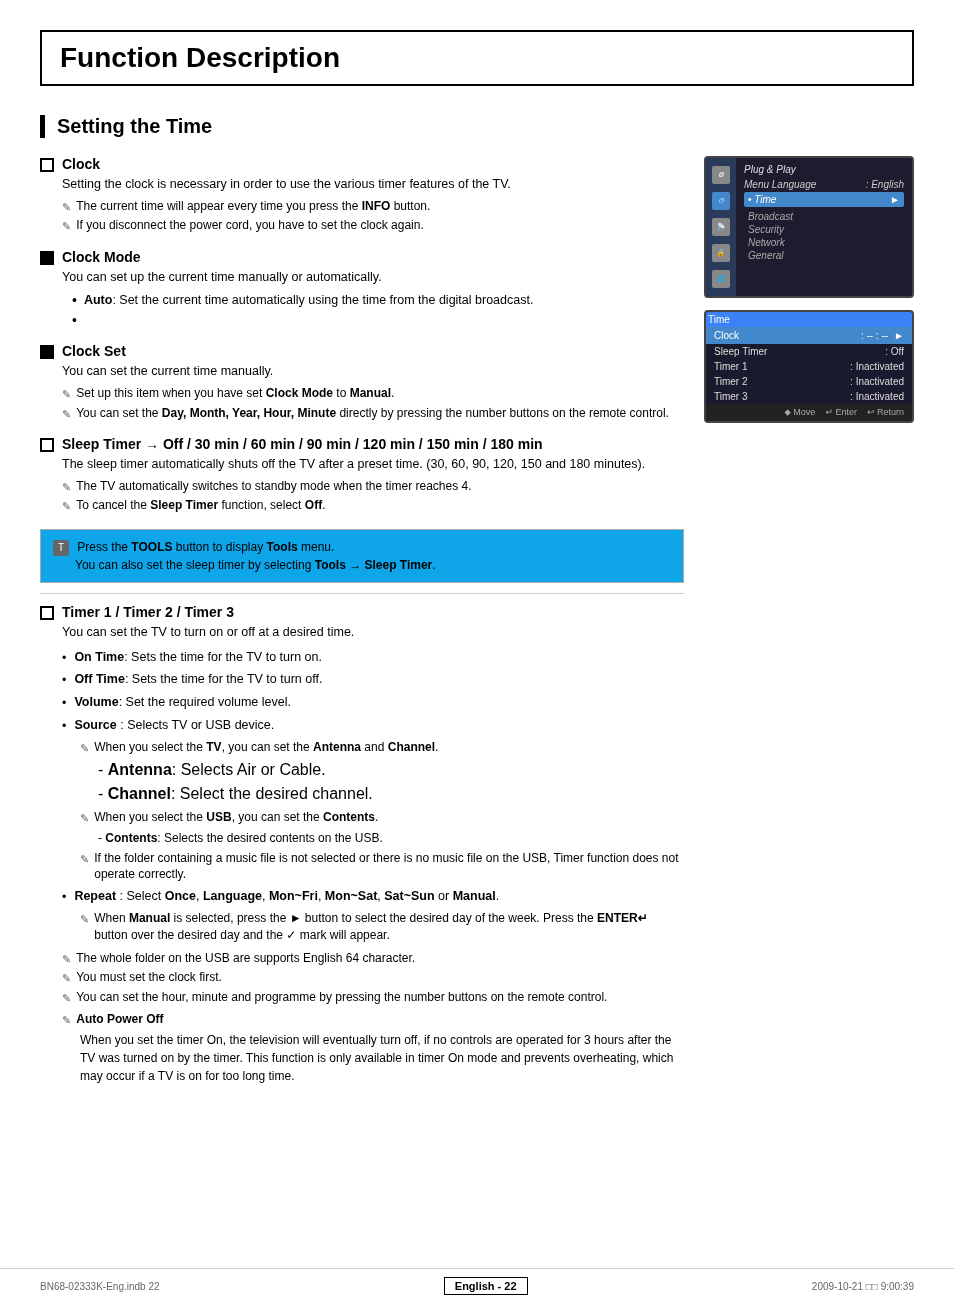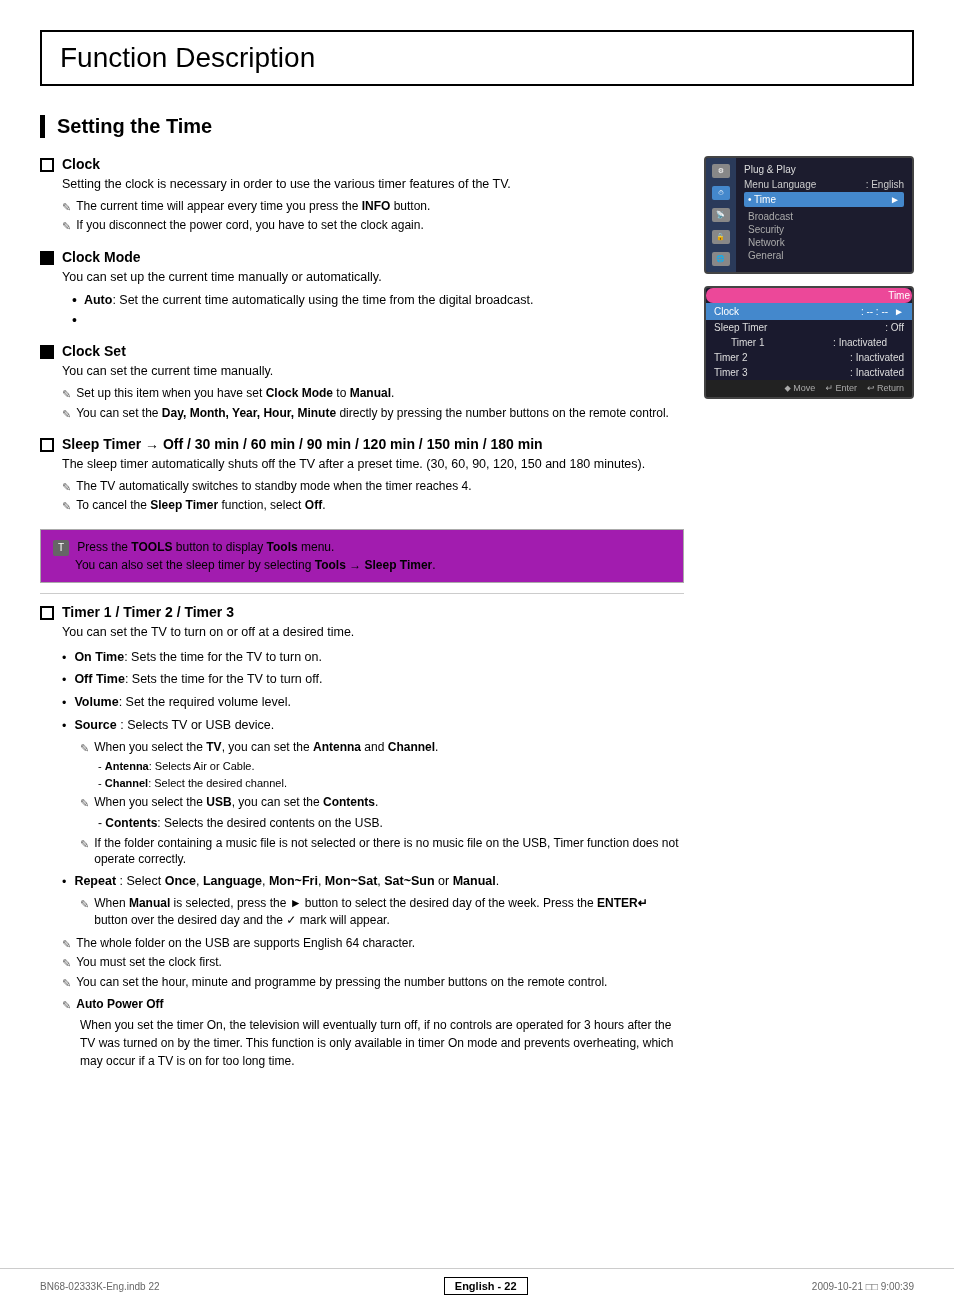--- a/index.html
+++ b/index.html
@@ -22,21 +22,21 @@
     
     .page-title-box {
       border: 2px solid #000;
       padding: 10px 18px;
       margin-bottom: 22px;
       display: inline-block;
       width: 100%;
     }
     .page-title {
       font-size: 28px;
-      font-weight: normal;
+      font-weight: bold;
       color: #000;
     }
     
     .section-heading {
       font-size: 20px;
       font-weight: bold;
       border-left: 5px solid #000;
       padding-left: 12px;
       margin-bottom: 18px;
       margin-top: 7px;
@@ -118,21 +118,21 @@
     }
     .bullet-dot {
       margin-right: 7px;
       font-size: 14px;
       line-height: 1.3;
       flex-shrink: 0;
     }
     
     .info-box {
       border: 1px solid #aaa;
-      background: #a21caf;
+      background: #0ea5e9;
       padding: 8px 12px;
       margin: 10px 0;
       font-size: 12px;
       line-height: 1.5;
     }
     .info-box-icon {
       display: inline-block;
       width: 16px;
       height: 16px;
       background: #666;
@@ -164,26 +164,25 @@
     .tv-ui-box {
       background: #1a1a2e;
       border: 2px solid #444;
       border-radius: 4px;
       margin-bottom: 12px;
       overflow: hidden;
       font-size: 11px;
       color: #fff;
     }
     .tv-section-title {
-      text-align: right;
-      background: #ec4899;
+      text-align: left;
+      background: #3b82f6;
       color: #fff;
       font-size: 10px;
       padding: 2px;
-      border-radius: 7px;
     }
     .tv-bottom-bar {
       background: #222;
       display: flex;
       justify-content: flex-end;
       gap: 10px;
       padding: 3px 8px;
       font-size: 9px;
       color: #aaa;
     }
@@ -340,21 +339,21 @@
               <span class="dot">•</span>
               <span><strong>Source</strong> : Selects TV or USB device.</span>
             </div>
           </div>
 
           <div style="margin-left:18px;">
             <div class="note-row" style="margin-top:3px;">
               <span class="note-icon">✎</span>
               <span class="note-text">When you select the <strong>TV</strong>, you can set the <strong>Antenna</strong> and <strong>Channel</strong>.</span>
             </div>
-            <div style="padding-left:18px; font-size:11px; line-height:1.5;">
+            <div style="padding-left:18px; font-size:16px; line-height:1.5;">
               - <strong>Antenna</strong>: Selects Air or Cable.<br>
               - <strong>Channel</strong>: Select the desired channel.
             </div>
             <div class="note-row" style="margin-top:3px;">
               <span class="note-icon">✎</span>
               <span class="note-text">When you select the <strong>USB</strong>, you can set the <strong>Contents</strong>.</span>
             </div>
             <div style="padding-left:18px; font-size:12px; line-height:1.5;">
               - <strong>Contents</strong>: Selects the desired contents on the USB.
             </div>
@@ -399,21 +398,21 @@
           </div>
         </div>
       </div>
 
     </div>
 
     <div class="right-col">
 
       <div class="tv-ui-box" style="margin-top:0;">
 
-        <div style="display:flex; height:114px;">
+        <div style="display:flex; height:138px;font-style:italic;">
 
           <div style="background:#2a3a5a; width:30px; display:flex; flex-direction:column; align-items:center; justify-content:center; gap:8px; padding:6px 0;">
             <div style="width:18px;height:18px;background:#888;border-radius:2px;font-size:7px;color:#fff;display:flex;align-items:center;justify-content:center;">⚙</div>
             <div style="width:18px;height:18px;background:#4488cc;border-radius:2px;font-size:7px;color:#fff;display:flex;align-items:center;justify-content:center;">⏱</div>
             <div style="width:18px;height:18px;background:#888;border-radius:2px;font-size:7px;color:#fff;display:flex;align-items:center;justify-content:center;">📡</div>
             <div style="width:18px;height:18px;background:#888;border-radius:2px;font-size:7px;color:#fff;display:flex;align-items:center;justify-content:center;">🔒</div>
             <div style="width:18px;height:18px;background:#888;border-radius:2px;font-size:7px;color:#fff;display:flex;align-items:center;justify-content:center;">🌐</div>
           </div>
 
           <div style="flex:1; padding:6px 8px; background:#1c1c2e;">
@@ -444,21 +443,21 @@
           <span>Clock</span>
           <span style="display:flex;align-items:center;gap:6px;">
             <span>: -- : --</span>
             <span>►</span>
           </span>
         </div>
         <div style="display:flex;justify-content:space-between;color:#ddd;font-size:10px;padding:2px 8px;">
           <span>Sleep Timer</span>
           <span>: Off</span>
         </div>
-        <div style="display:flex;justify-content:space-between;color:#ddd;font-size:10px;padding:2px 25px;gap:42px;">
+        <div style="display:flex;justify-content:space-between;color:#ddd;font-size:10px;padding:2px 8px;gap:42px;">
           <span>Timer 1</span>
           <span>: Inactivated</span>
         </div>
         <div style="display:flex;justify-content:space-between;color:#ddd;font-size:10px;padding:2px 8px;">
           <span>Timer 2</span>
           <span>: Inactivated</span>
         </div>
         <div style="display:flex;justify-content:space-between;color:#ddd;font-size:10px;padding:2px 8px;">
           <span>Timer 3</span>
           <span>: Inactivated</span>

